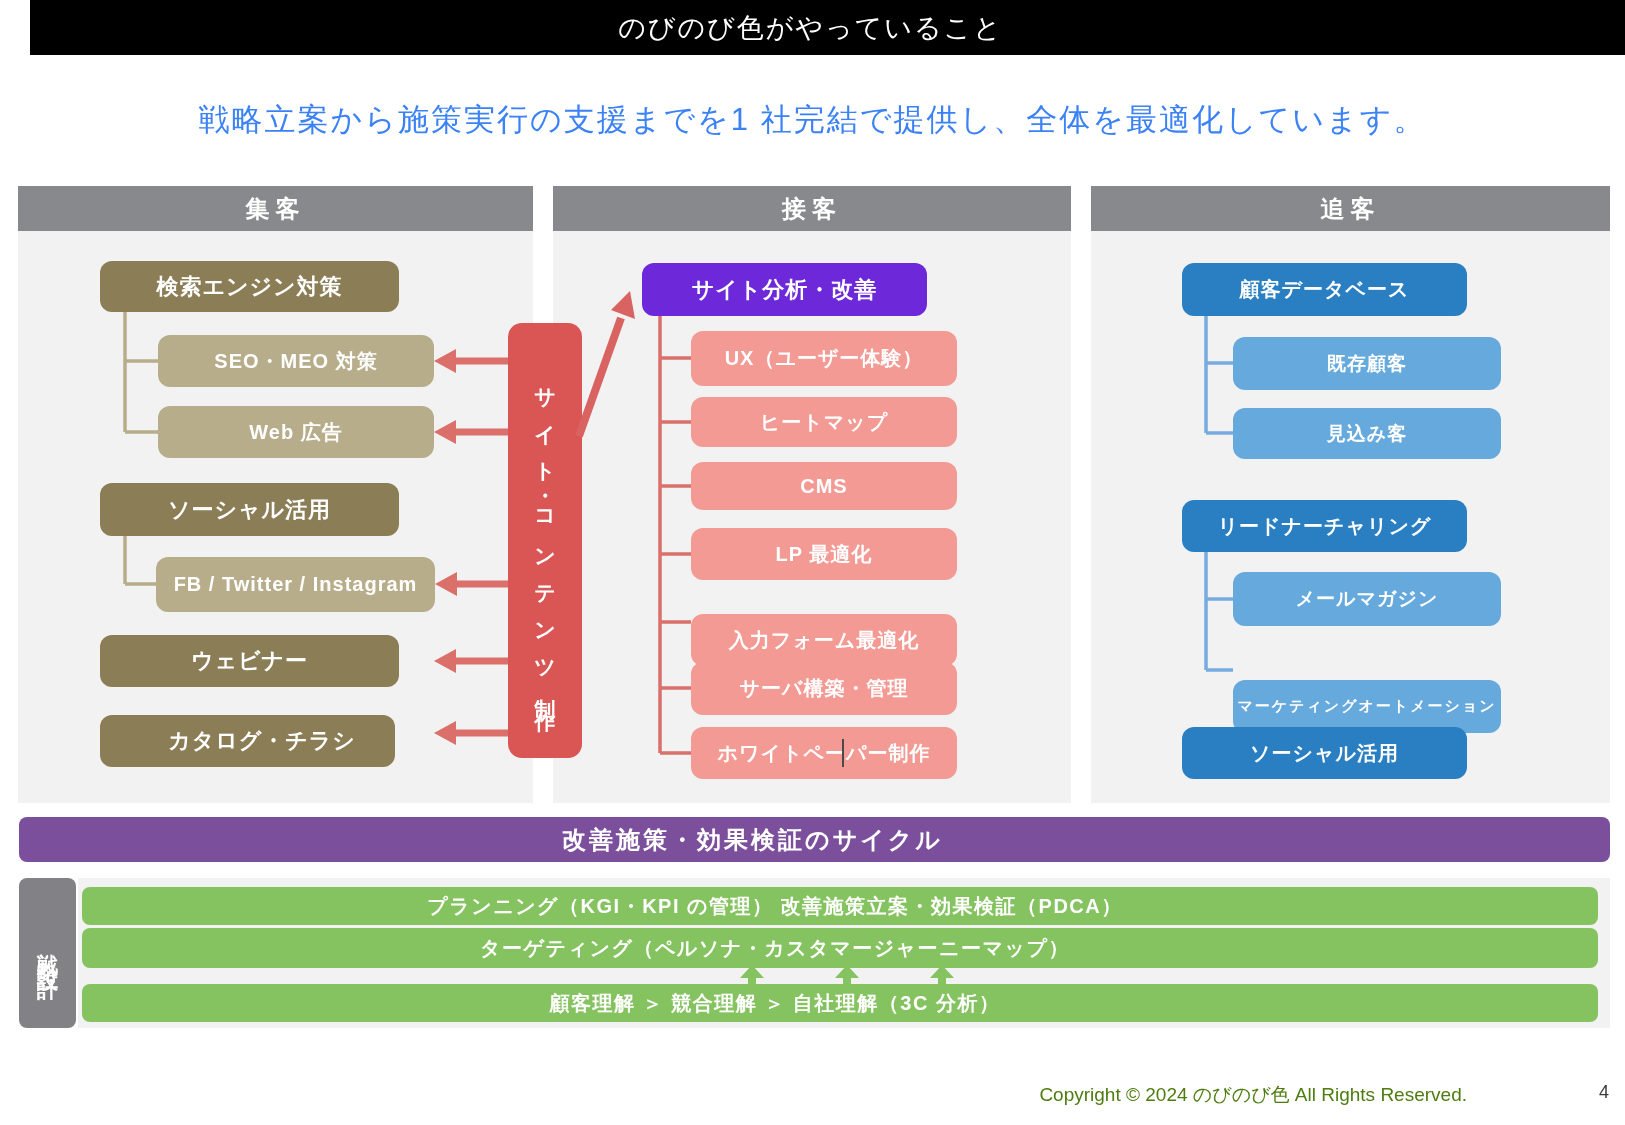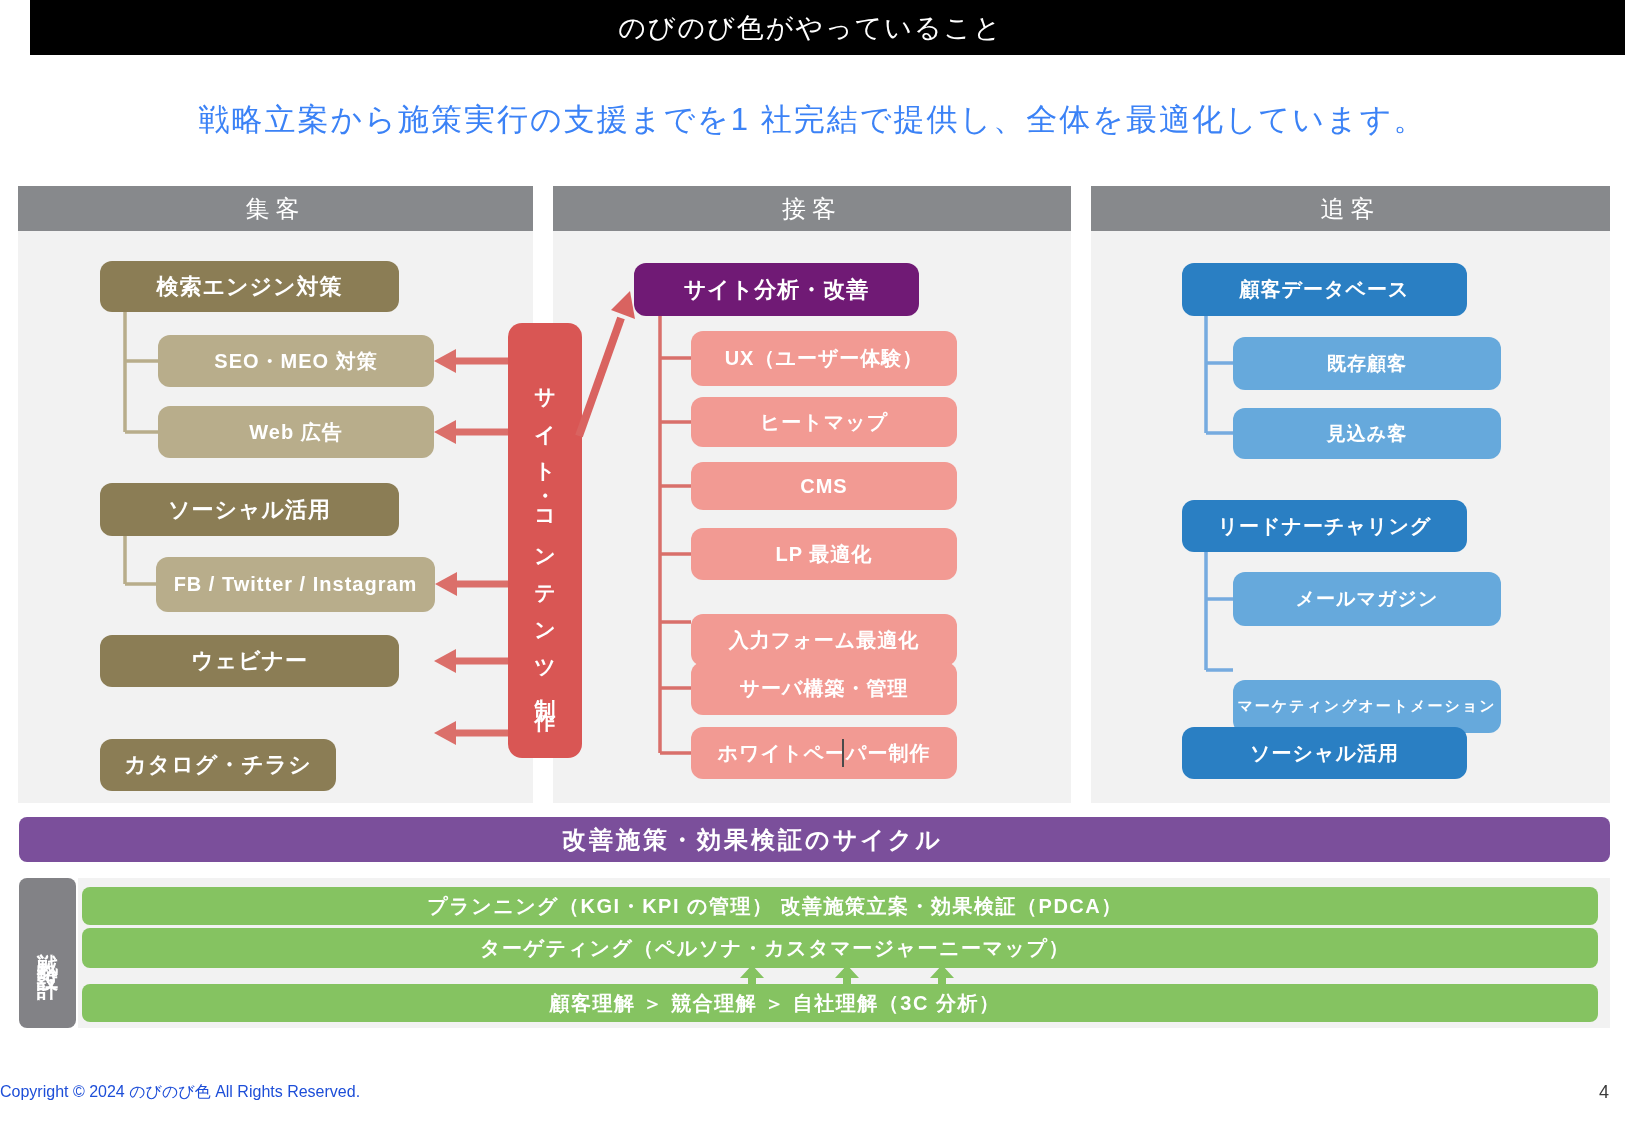--- a/index.html
+++ b/index.html
@@ -8,48 +8,48 @@
     font-family:"Liberation Sans","DejaVu Sans",sans-serif;overflow:hidden;
   }
   .abs{position:absolute;}
   
   .titlebar{left:0;top:0;width:1625px;height:55px;background:#000;display:flex;align-items:center;justify-content:center;margin-left:30px;}
   .titlebar span{color:#fff;font-size:27px;letter-spacing:2px;padding-right:64px;}
   .subtitle{left:0;right:0;top:99px;text-align:center;font-size:31px;color:#3b82f6;letter-spacing:2px;}
   
   .panel{background:#f2f2f2;top:186px;height:617px;}
   .colheader{height:45px;background:#87898c;display:flex;align-items:center;justify-content:center;
-    color:#fff;font-weight:normal;font-size:24px;letter-spacing:6px;}
+    color:#fff;font-weight:bold;font-size:24px;letter-spacing:6px;}
   
   .box{display:flex;align-items:center;justify-content:center;border-radius:12px;
     color:#fff;font-weight:bold;font-size:20px;letter-spacing:1px;text-align:center;}
   .olive-dark{background:#8b7d55;font-size:22px;}
   .olive-light{background:#b8ad8b;}
-  .red{background:#701a75;font-size:22px;}
+  .red{background:#6d28d9;font-size:22px;margin-left:8px;}
   .salmon{background:#f29a93;}
   .blue-dark{background:#2a7fc3;font-size:20px;}
   .blue-light{background:#66a9dc;font-size:19px;}
   .small-text{font-size:15px;letter-spacing:2px;margin-top:36px;}
   
   .vbar{background:#d95654;border-radius:14px;display:flex;align-items:center;justify-content:center;}
   .vtext{writing-mode:vertical-rl;text-orientation:mixed;color:#fff;font-weight:bold;}
   .vbar .vtext{font-size:21px;letter-spacing:13px;}
   
   .cyclebar{left:19px;top:817px;width:1591px;height:45px;background:#7b4f9b;border-radius:8px;
     display:flex;align-items:center;justify-content:center;}
   .cyclebar span{color:#fff;font-weight:bold;font-size:24px;letter-spacing:3px;padding-right:124px;}
   
   .strategy-label{left:19px;top:878px;width:57px;height:150px;background:#828286;border-radius:8px;
     display:flex;align-items:center;justify-content:center;}
   .strategy-label .vtext{font-size:21px;letter-spacing:8px;}
   .strategy-panel{left:78px;top:878px;width:1532px;height:150px;background:#f2f2f2;}
   .grow{left:82px;width:1516px;background:#85c361;border-radius:8px;display:flex;align-items:center;justify-content:center;}
   .grow span{color:#fff;font-weight:bold;font-size:20px;letter-spacing:1.5px;padding-right:130px;}
   
-  .footer{left:0;right:158px;top:1082px;text-align:left;font-size:16px;color:#1d4ed8;}
+  .footer{left:0;right:158px;top:1082px;text-align:right;font-size:19px;color:#4d7c0f;}
   .pagenum{right:16px;top:1082px;font-size:18px;color:#3c3c3c;}
   .overlay{left:0;top:0;pointer-events:none;}
   .caret{width:2px;height:28px;background:#4a4a4a;}
 </style>
 </head>
 <body>
 
 <div class="slide">
 
   <div class="abs titlebar">
@@ -66,21 +66,21 @@
   <div class="abs panel" style="left:1091px;width:519px;">
     <div class="colheader">追客</div>
   </div>
 
   <div class="abs box olive-dark" style="left:100px;top:261px;width:299px;height:51px;">検索エンジン対策</div>
   <div class="abs box olive-light" style="left:158px;top:335px;width:276px;height:52px;">SEO・MEO 対策</div>
   <div class="abs box olive-light" style="left:158px;top:406px;width:276px;height:52px;">Web 広告</div>
   <div class="abs box olive-dark" style="left:100px;top:483px;width:299px;height:53px;">ソーシャル活用</div>
   <div class="abs box olive-light" style="left:156px;top:557px;width:279px;height:55px;">FB / Twitter / Instagram</div>
   <div class="abs box olive-dark" style="left:100px;top:635px;width:299px;height:52px;">ウェビナー</div>
-  <div class="abs box olive-dark" style="left:100px;top:739px;width:236px;height:52px;">カタログ・チラシ</div>
+  <div class="abs box olive-dark" style="left:100px;top:715px;width:266px;height:52px;padding-left:29px;">カタログ・チラシ</div>
 
   <div class="abs vbar" style="left:508px;top:323px;width:74px;height:435px;">
     <span class="vtext">サイト・コンテンツ制作</span>
   </div>
 
   <div class="abs box red" style="left:634px;top:263px;width:285px;height:53px;">サイト分析・改善</div>
   <div class="abs box salmon" style="left:691px;top:331px;width:266px;height:55px;">UX（ユーザー体験）</div>
   <div class="abs box salmon" style="left:691px;top:397px;width:266px;height:50px;">ヒートマップ</div>
   <div class="abs box salmon" style="left:691px;top:462px;width:266px;height:48px;">CMS</div>
   <div class="abs box salmon" style="left:691px;top:528px;width:266px;height:52px;">LP 最適化</div>

